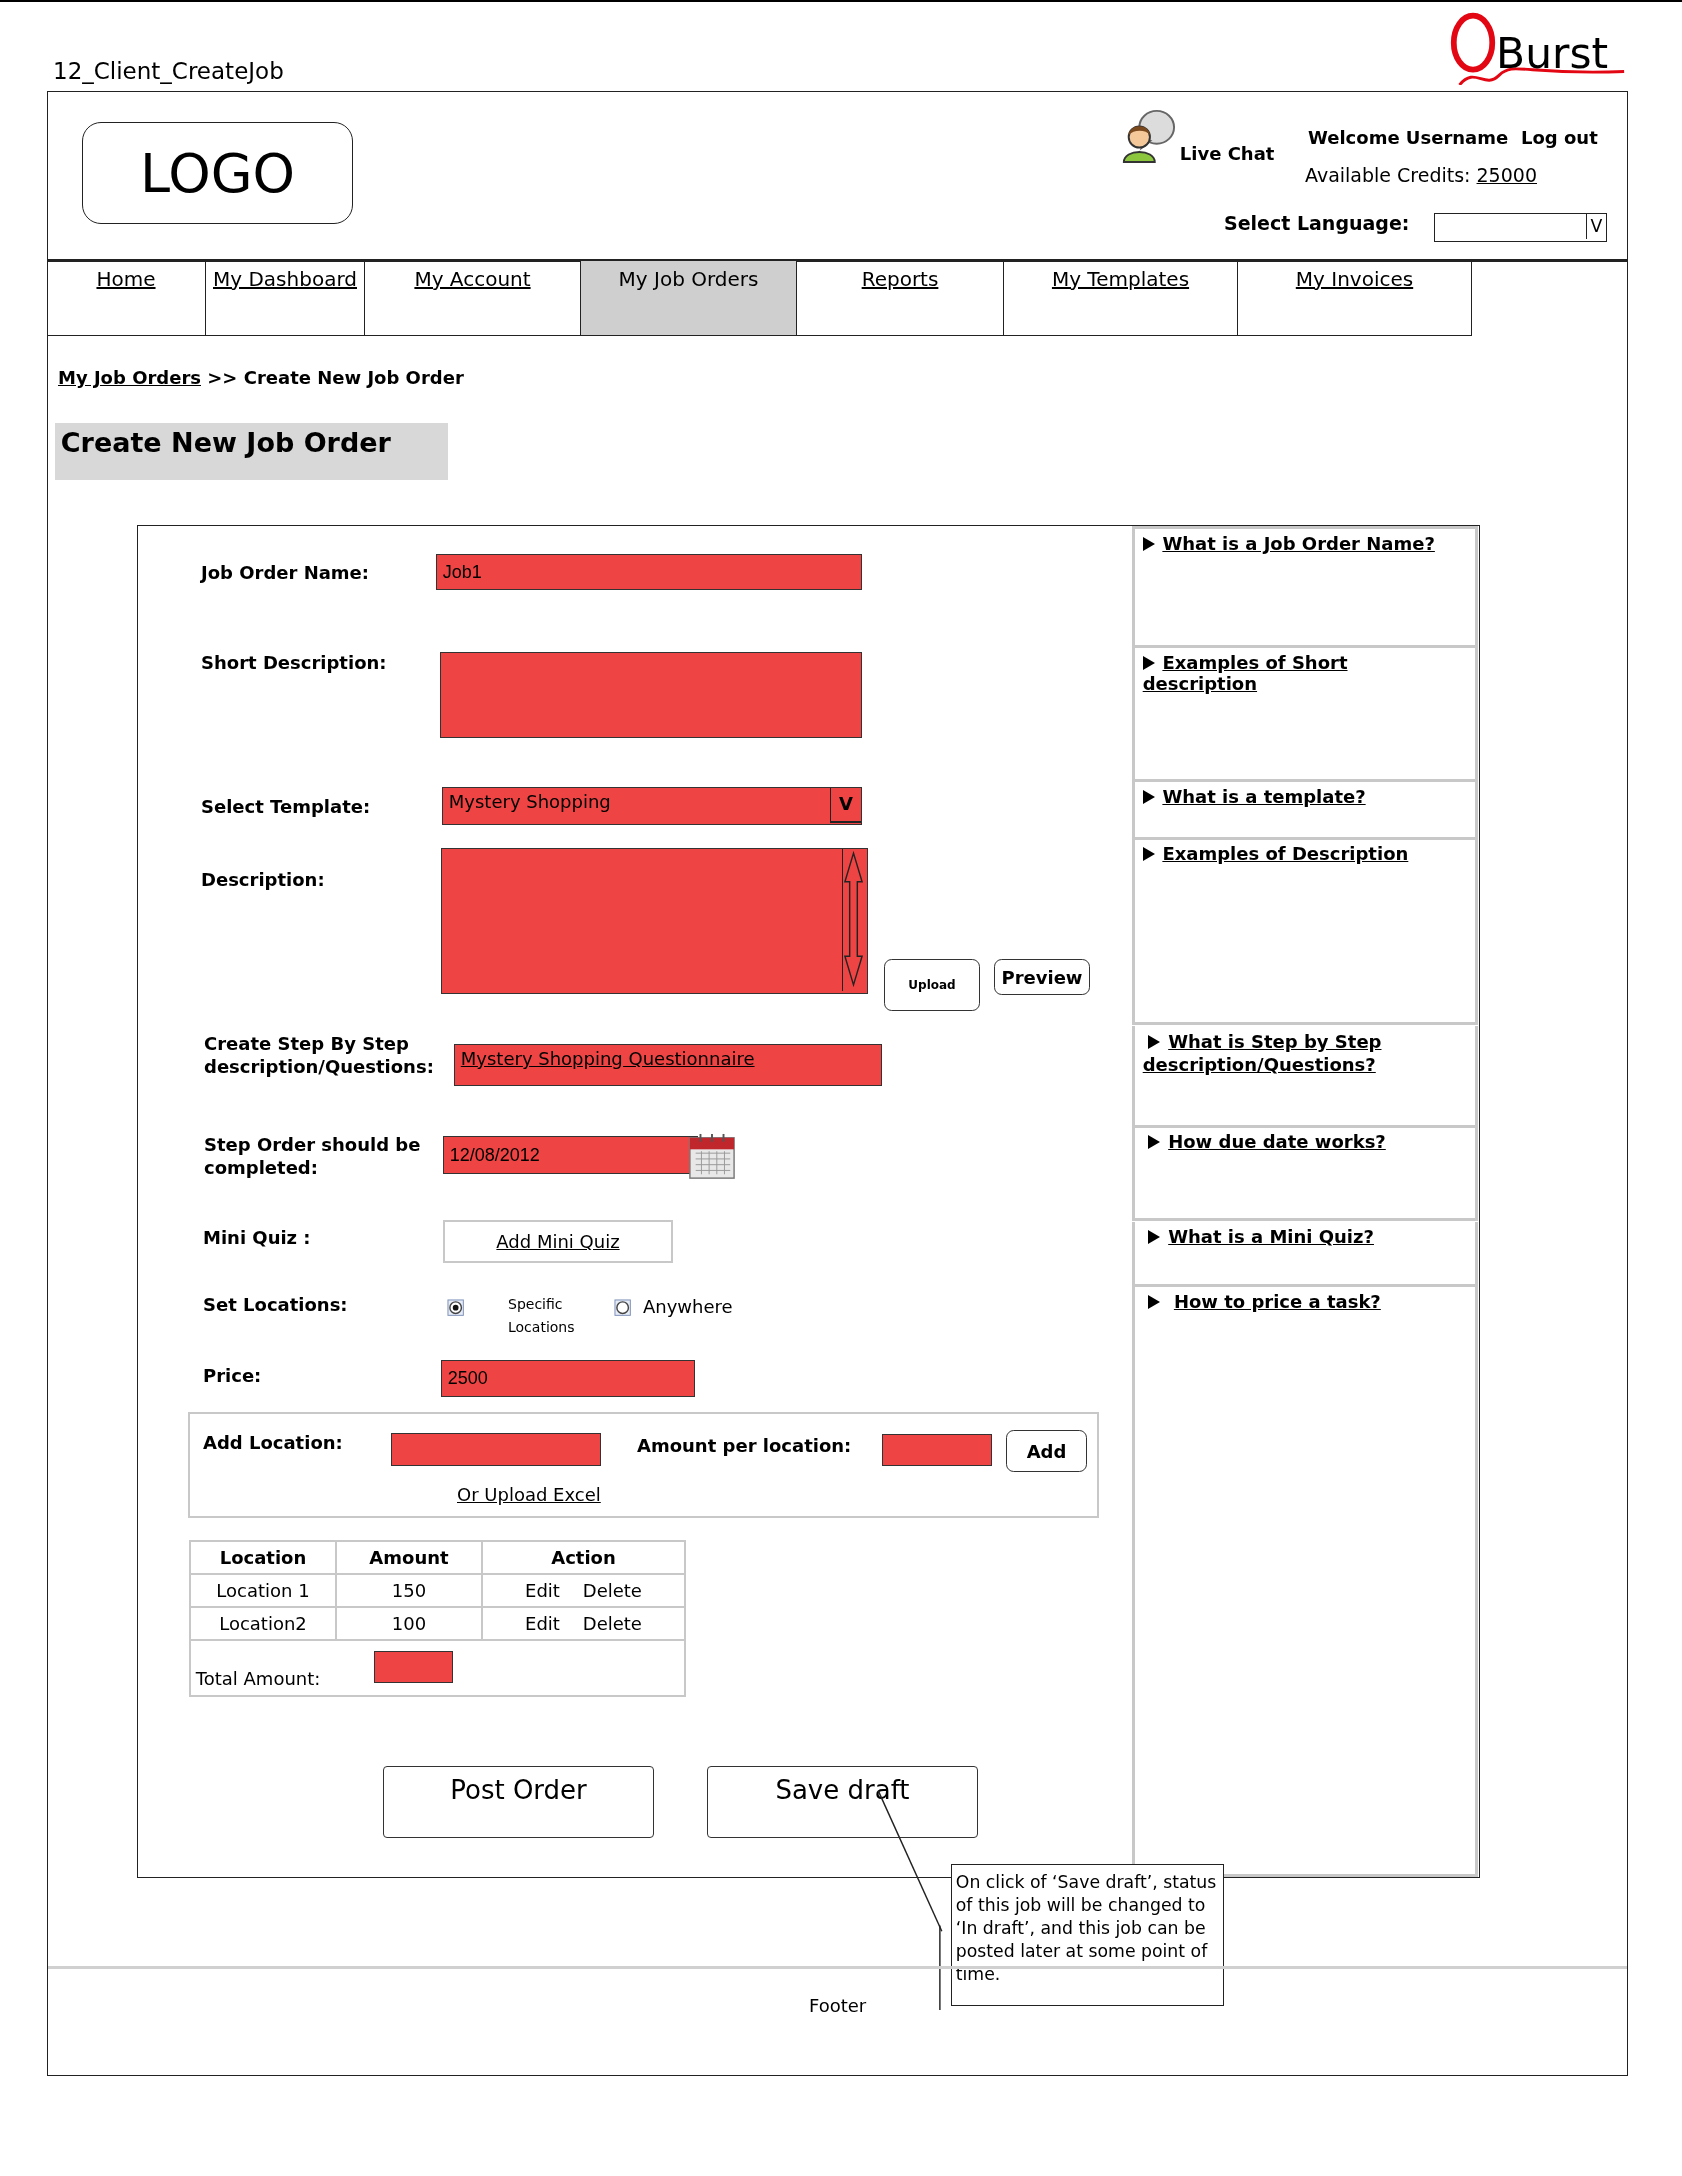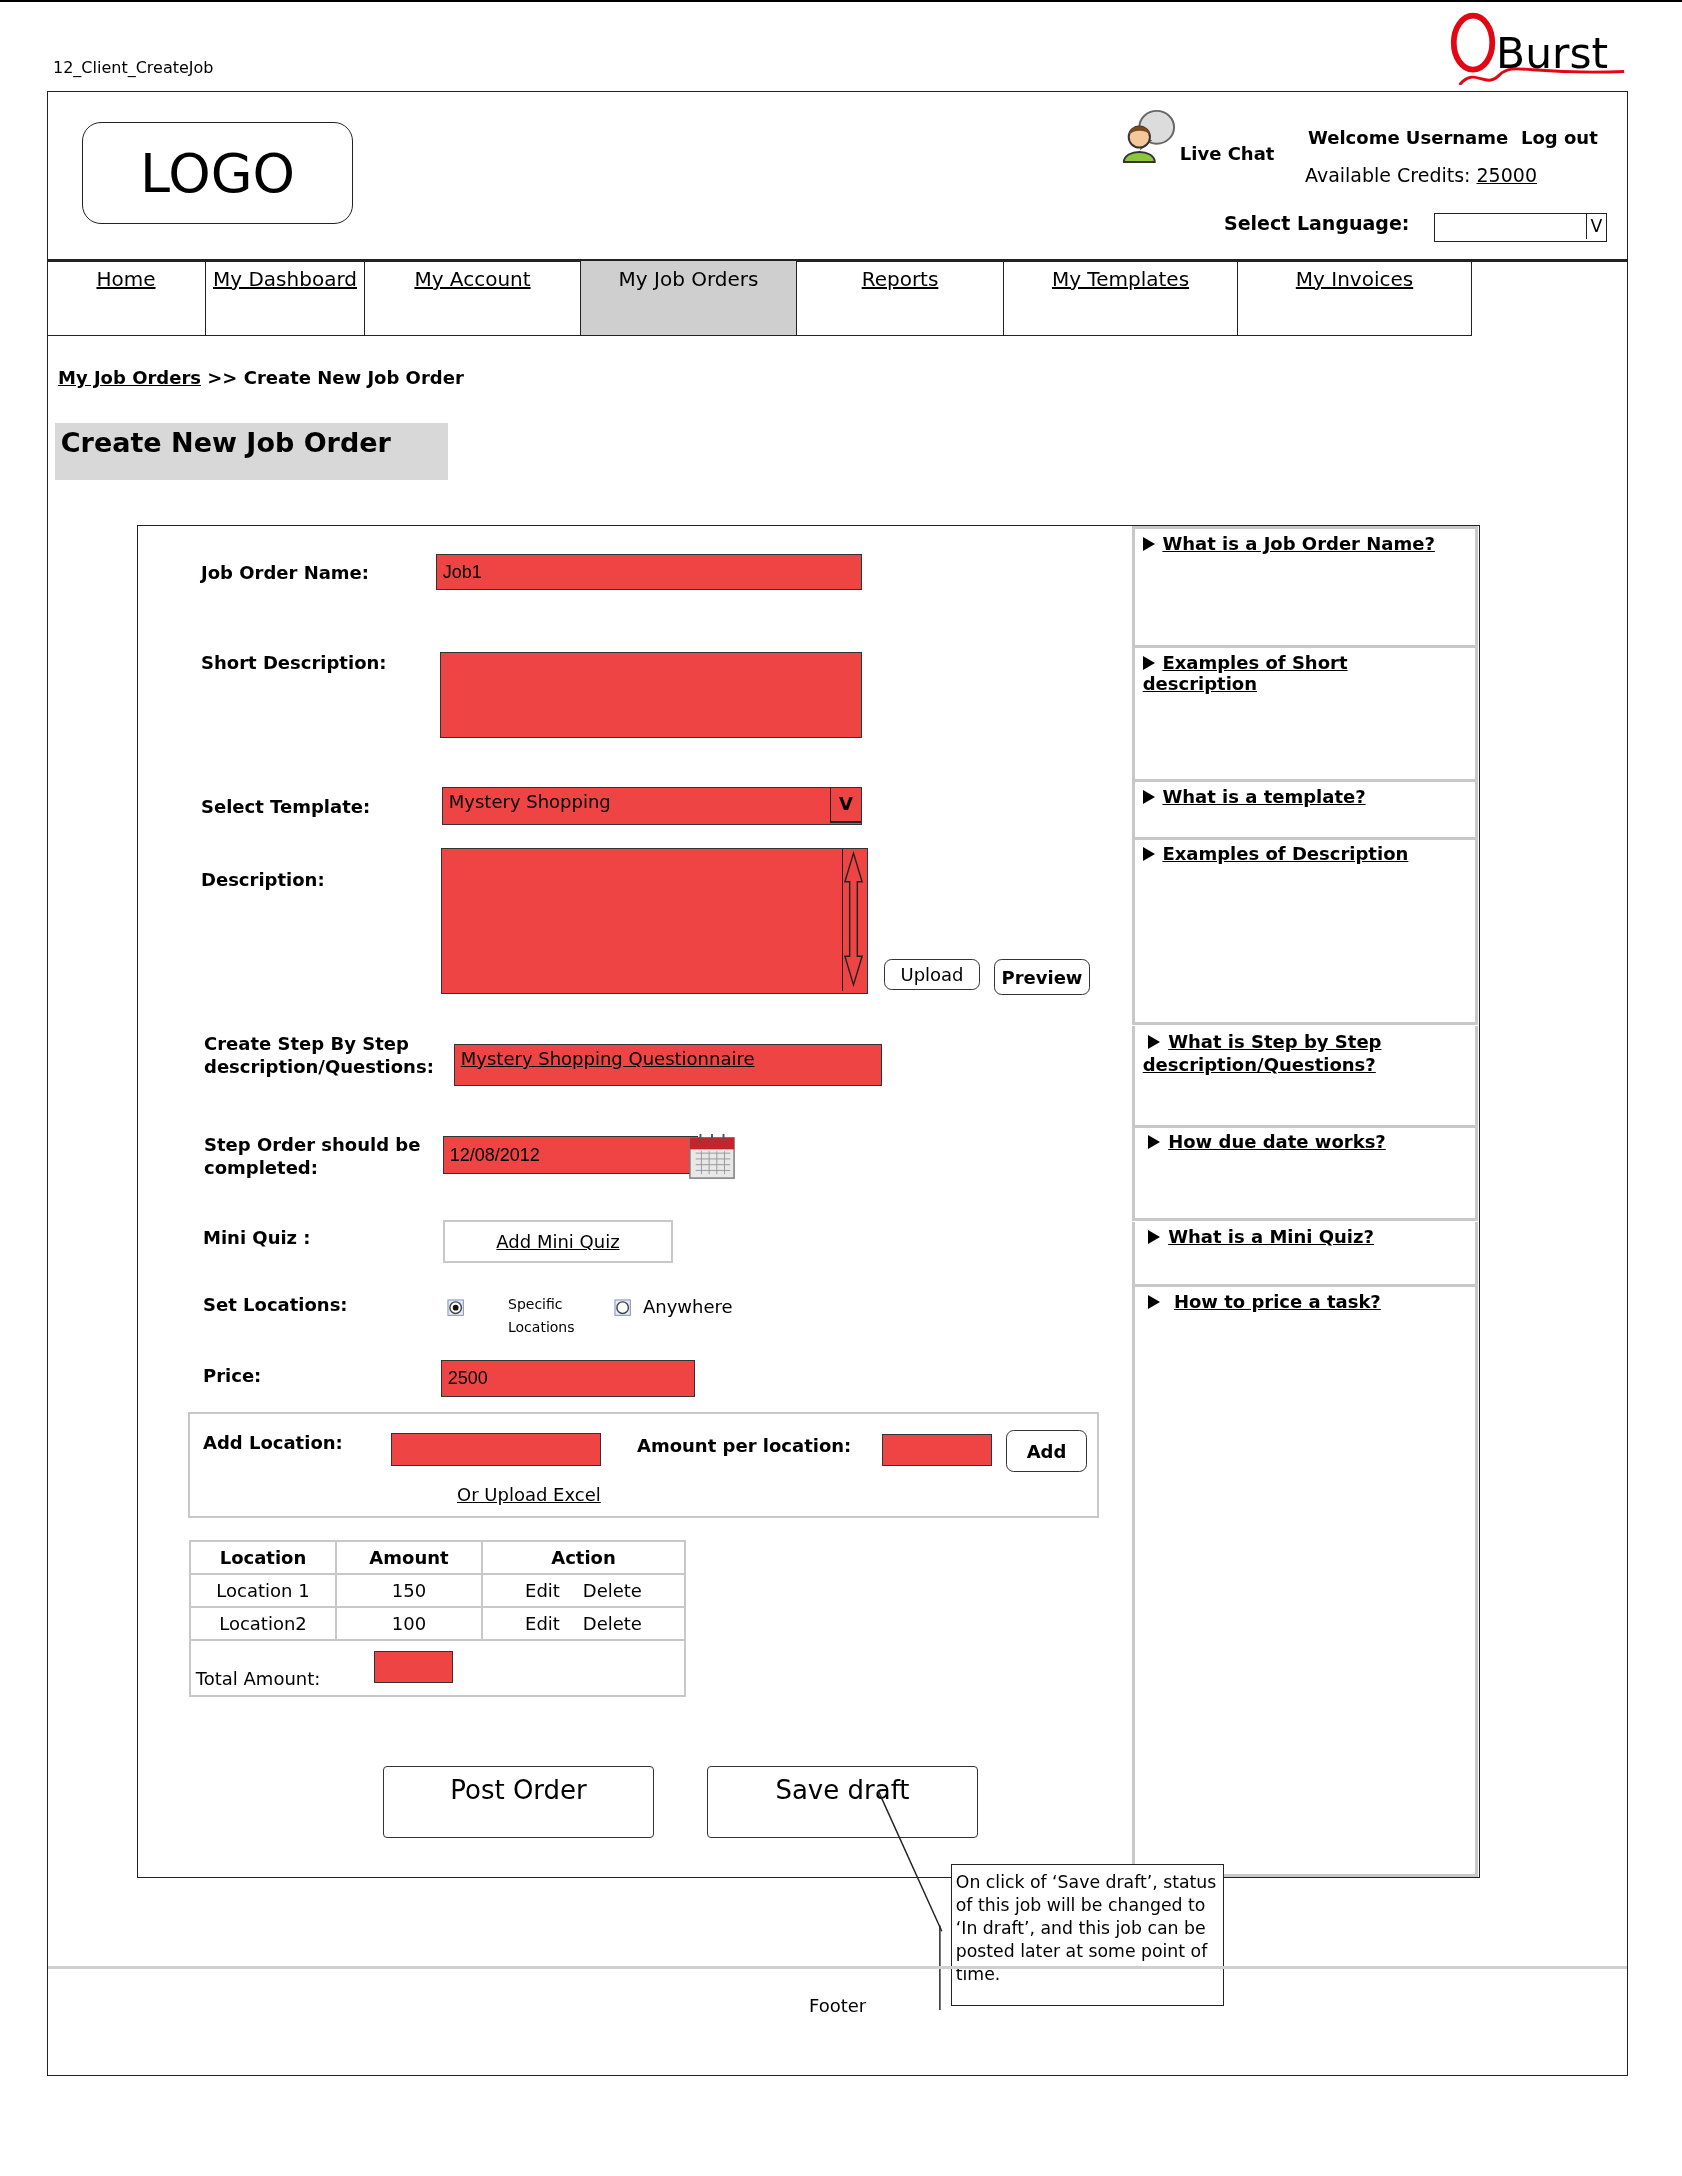--- a/index.html
+++ b/index.html
@@ -2,21 +2,21 @@
 <html><head>
 <meta charset="utf-8">
 <style>
   html, body { margin: 0; padding: 0; }
   body {
     width: 1682px; height: 2177px; position: relative; background: #ffffff;
     font-family: "DejaVu Sans", sans-serif; color: #000; overflow: hidden;
   }
   .abs { position: absolute; }
   .topline { left: 0; top: 0; width: 1682px; height: 1.9px; background: #000; }
-  .screen-title { left: 53px; top: 58px; font-size: 16px; }
+  .screen-title { left: 53px; top: 58px; font-size: 23px; }
   .brand { left: 1446px; top: 7.7px; width: 183px; height: 77px; }
   .frame { left: 47px; top: 91px; width: 1581px; height: 1985px; border: 1.9px solid #222; box-sizing: border-box; }
   .header-sep { left: 47px; top: 259px; width: 1581px; height: 2.9px; background: #222; }
   .logo-box { left: 82px; top: 122px; width: 271px; height: 102px; border: 1.9px solid #222; border-radius: 19px; box-sizing: border-box; display: flex; align-items: center; justify-content: center; font-size: 54px; }
   .live-chat { left: 1120px; top: 108px; display: flex; align-items: flex-end; gap: 3.8px; cursor: pointer; }
   .live-chat .txt { font-size: 18px; font-weight: bold; margin-top: 19px; }
   .welcome { left: 1308px; top: 127px; font-size: 18px; font-weight: bold; }
   .logout { left: 1521px; top: 127px; font-size: 18px; font-weight: bold; cursor: pointer; }
   .credits { left: 1305px; top: 164px; font-size: 19px; }
   .credits .val { text-decoration: underline; cursor: pointer; }
@@ -144,21 +144,21 @@
 
 <div class="abs label" style="left:201px;top:868px">Description:</div>
 <div class="abs input" style="left:441px;top:848px;width:427px;height:146px;padding:0">
   <span></span>
   <div style="position:absolute;right:0;top:0;width:25px;height:142px;border-left:1.9px solid #222;box-sizing:border-box">
     <svg width="21" height="140" viewBox="0 0 22 146">
       <path d="M11 4 L20 34 L15 34 L15 112 L20 112 L11 142 L2 112 L7 112 L7 34 L2 34 Z" fill="none" stroke="#222" stroke-width="1.5"></path>
     </svg>
   </div>
 </div>
-<div class="abs btn" style="left:884px;top:959px;width:96px;height:31px;font-size:18px;font-weight:normal">Upload</div>
+<div class="abs btn" style="left:884px;top:959px;width:96px;height:52px;font-size:12px;font-weight:bold">Upload</div>
 <div class="abs btn" style="left:994px;top:959px;width:96px;height:36px;font-size:18px;font-weight:bold">Preview</div>
 
 <div class="abs label" style="left:204px;top:1032px">
   <div>Create Step By Step</div>
   <div>description/Questions:</div>
 </div>
 <div class="abs input" style="left:454px;top:1044px;width:428px;height:42px">
   <a class="link">Mystery Shopping Questionnaire</a>
 </div>
 

